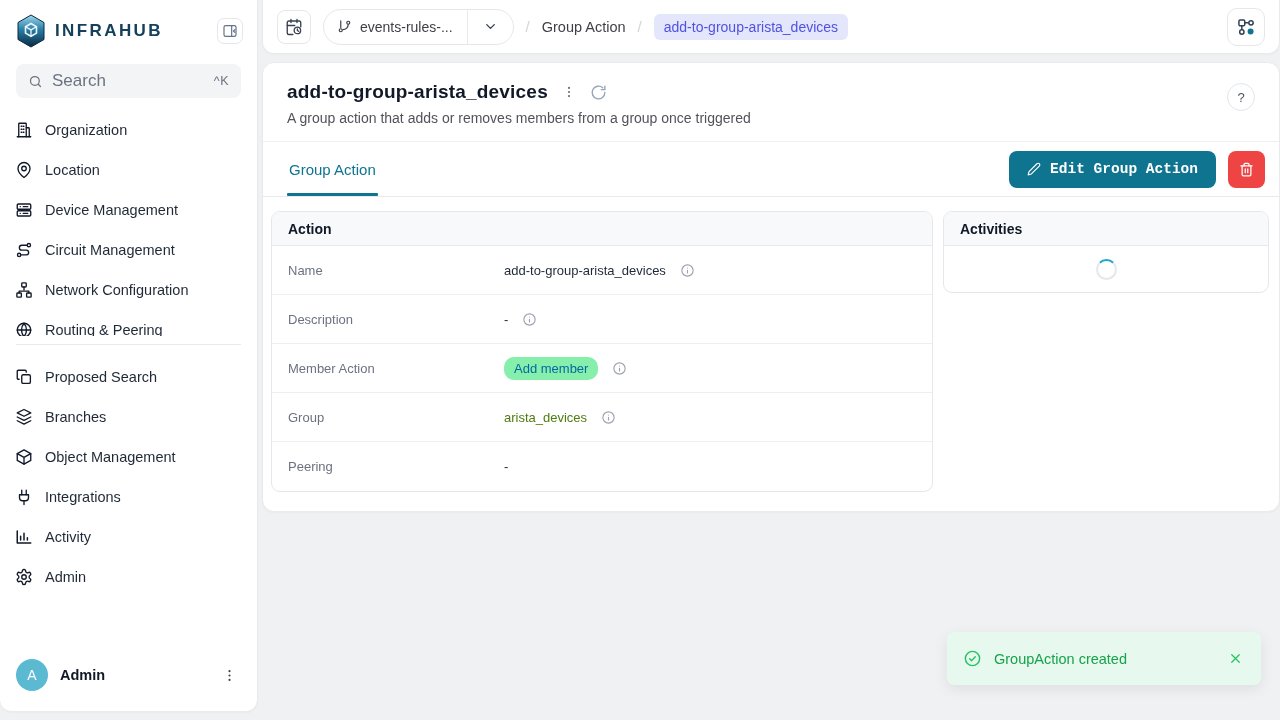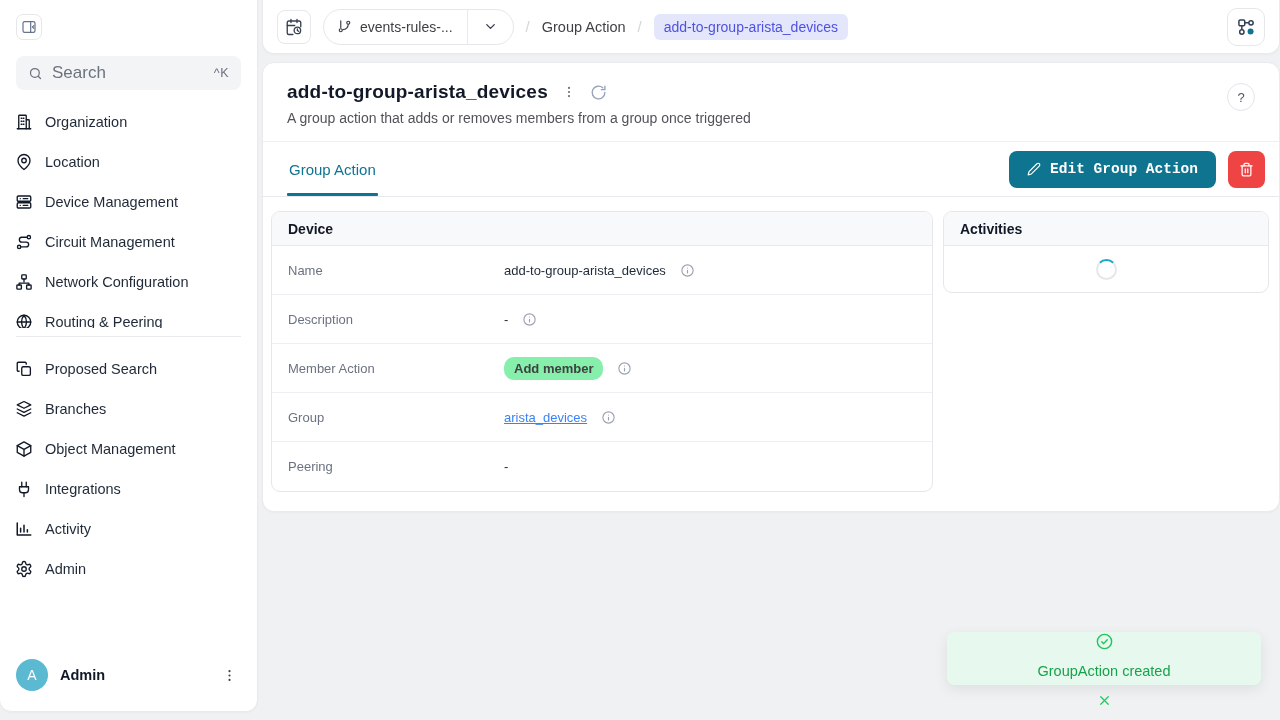--- a/index.html
+++ b/index.html
@@ -113,50 +113,67 @@
     display:flex; align-items:center; font-size:14px; font-weight:700; color:#111827;
   }
   .details-card { width:662px; }
   .activities-card { width:326px; }
   .detail-row { display:flex; align-items:center; height:49px; padding:0 16px; border-bottom:1px solid #edeff2; }
   .detail-row:last-child { border-bottom:none; }
   .detail-label { width:216px; flex:none; color:#6b7280; font-size:13px; }
   .detail-value { display:flex; align-items:center; gap:14px; font-size:13px; color:#1f2937; }
   .info-icon { color:#9ca3af; display:flex; cursor:pointer; }
   .badge-green {
-    background:#86efac; color:#404040; font-size:13px; padding:4px 10px; border-radius:10px; font-weight:700;
-  }
-  .detail-link { color:#3b82f6; text-decoration:underline; cursor:pointer; }
+    background:#86efac; color:#0369a1; font-size:13px; padding:4px 10px; border-radius:10px; font-weight:400;
+  }
+  .detail-link { color:#4d7c0f; cursor:pointer; }
   .activities-body { height:46px; display:flex; align-items:center; justify-content:center; }
   .spinner {
     width:21px; height:21px; border-radius:50%;
     border:2.5px solid #e5e7eb; border-top-color:#1ba8c9;
     animation:spin 1s linear infinite;
   }
   @keyframes spin { to { transform:rotate(360deg); } }
 
   
   .toast {
     position:absolute; right:19px; bottom:35px; width:314px; height:53px;
     background:#e7f8ee; border-radius:7px; box-shadow:0 4px 14px rgba(0,0,0,0.08);
-    display:flex; align-items:center; padding:0 16px; gap:12px;flex-direction:column;
+    display:flex; align-items:center; padding:0 16px; gap:12px;
   }
   .toast-msg { flex:1; color:#16a34a; font-size:14.5px; }
   .toast-icon { color:#22c55e; display:flex; }
   .toast-close { color:#22c55e; cursor:pointer; display:flex; padding:2px; }
 
   svg { display:block; }
 </style>
 </head>
 <body>
 
 <div class="app">
 
   <aside class="sidebar">
     <div class="sb-header">
+      <div class="logo-wrap">
+        <span>
+          <svg width="30" height="34" viewBox="0 0 30 34">
+            <defs>
+              <linearGradient id="hexg" x1="0" y1="0" x2="0" y2="1">
+                <stop offset="0" stop-color="#9fd8ec"></stop>
+                  <stop offset="0.45" stop-color="#2a7fa8"></stop>
+                  <stop offset="1" stop-color="#0a2940"></stop>
+              </linearGradient>
+            </defs>
+            <path d="M15 1 28 8.5v17L15 33 2 25.5v-17Z" fill="url(#hexg)" stroke="#0a2940" stroke-width="1"></path>
+            <path d="M15 9.5 20.5 12.7v6.4L15 22.3 9.5 19.1v-6.4Z" fill="none" stroke="#eef6fa" stroke-width="1.6"></path>
+            <path d="M9.5 12.7 15 15.9l5.5-3.2M15 15.9v6.4" fill="none" stroke="#eef6fa" stroke-width="1.3"></path>
+          </svg>
+        </span>
+        <span class="wordmark">INFRAHUB</span>
+      </div>
       <button class="collapse-btn">
         <span>
           <svg width="16" height="16" viewBox="0 0 24 24" fill="none" stroke="currentColor" stroke-width="1.8" stroke-linecap="round" stroke-linejoin="round">
             <rect x="3" y="4" width="18" height="16" rx="2.5"></rect>
               <path d="M14.5 4v16"></path>
               <path d="m19.2 10-2 2 2 2"></path>
           </svg>
         </span>
       </button>
     </div>
@@ -410,21 +427,21 @@
                   <path d="M10 11v6M14 11v6"></path>
               </svg>
             </span>
           </button>
         </div>
       </div>
 
       <div class="panels">
 
         <div class="panel-card details-card">
-          <div class="panel-head">Device</div>
+          <div class="panel-head">Action</div>
 
           <div class="detail-row">
             <div class="detail-label">Name</div>
             <div class="detail-value">
               <span>add-to-group-arista_devices</span>
               <span class="info-icon">
                 <svg width="15" height="15" viewBox="0 0 24 24" fill="none" stroke="currentColor" stroke-width="1.8" stroke-linecap="round">
                     <circle cx="12" cy="12" r="9"></circle>
                     <path d="M12 8h.01M12 11.5V16"></path>
                   </svg>

